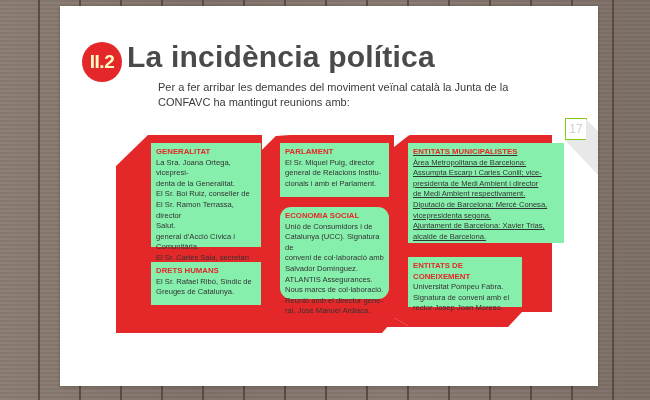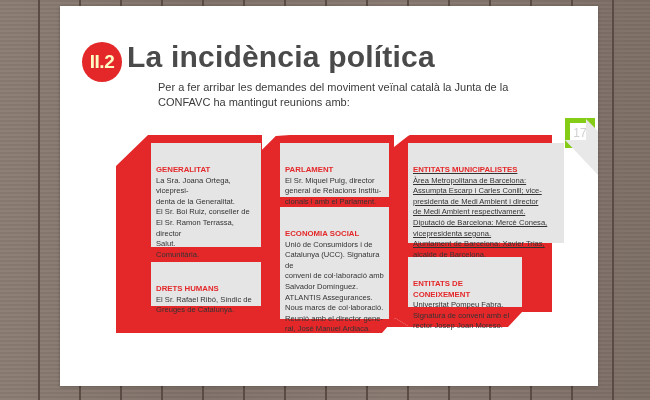--- a/index.html
+++ b/index.html
@@ -11,24 +11,24 @@
       repeating-linear-gradient(90deg, rgba(0,0,0,0) 0px, rgba(0,0,0,0) 38px, #5a4c44 38px, #5a4c44 40px, rgba(0,0,0,0) 40px, rgba(0,0,0,0) 41px),
       repeating-linear-gradient(0deg, rgba(255,255,255,0.03) 0 2px, rgba(0,0,0,0.03) 2px 4px),
       linear-gradient(90deg,#8a7c72,#7f7168 30%,#877970 60%,#7c6e65);}
   .page{position:absolute;left:60px;top:6px;width:538px;height:380px;background:#fff;
     box-shadow:0 1px 3px rgba(0,0,0,0.25);}
   .badge{position:absolute;left:82px;top:42px;width:40px;height:40px;border-radius:50%;
     background:#e4282a;color:#fef9c3;font-weight:bold;font-size:19px;line-height:40px;text-align:center;letter-spacing:-0.5px;}
   .title{position:absolute;left:127px;top:40px;font-size:30px;color:#4a4a4a;font-weight:bold;white-space:nowrap;letter-spacing:0.2px;}
   .intro{position:absolute;left:158px;top:80px;width:380px;font-size:11px;line-height:15px;color:#3a3a3a;}
   svg.red{position:absolute;left:0;top:0;}
-  .box{position:absolute;background:#e5e5e5;font-size:7.6px;line-height:10.6px;color:#333;padding:22px 5px;box-sizing:border-box;}
+  .box{position:absolute;background:#86efac;font-size:7.6px;line-height:10.6px;color:#333;padding:4px 5px;box-sizing:border-box;}
   .box .h{color:#e4282a;font-weight:bold;font-size:7.8px;display:block;}
   .box p{margin:0;}
-  .pagenum{position:absolute;left:565px;top:118px;width:20px;height:20px;background:#fff;border:5px solid #84cc16;
+  .pagenum{position:absolute;left:565px;top:118px;width:20px;height:20px;background:#fff;border:1px solid #84cc16;
     color:#d0d0d0;font-weight:normal;font-size:12px;text-align:center;line-height:20px;}
 </style>
 </head>
 <body>
 
 <div class="wood"></div>
 <div class="page"></div>
 
 <div class="badge">II.2</div>
 <div class="title">La incidència política</div>
@@ -48,39 +48,40 @@
   <polygon points="408,136 410,135 552,135 552,312 522,312 508,327 382,327 395,318 408,326" fill="#e4282a"></polygon>
 </svg>
 
 <div class="box" style="left:151px;top:143px;width:110px;height:104px;">
   <span class="h">GENERALITAT</span>
   <p>La Sra. Joana Ortega, vicepresi-</p>
   <p>denta de la Generalitat.</p>
   <p>El Sr. Boi Ruiz, conseller de</p>
   <p>El Sr. Ramon Terrassa, director</p>
   <p>Salut.</p>
+  <p>general d’Acció Cívica i</p>
   <p>Comunitària.</p>
   <p>El Sr. Carles Sala, secretari</p>
   <p>d’Habitatge i Millora.</p>
 </div>
 
 <div class="box" style="left:151px;top:262px;width:110px;height:43px;">
   <span class="h">DRETS HUMANS</span>
   <p>El Sr. Rafael Ribó, Síndic de</p>
   <p>Greuges de Catalunya.</p>
 </div>
 
 <div class="box" style="left:280px;top:143px;width:109px;height:54px;">
   <span class="h">PARLAMENT</span>
   <p>El Sr. Miquel Puig, director</p>
   <p>general de Relacions Institu-</p>
   <p>cionals i amb el Parlament.</p>
 </div>
 
-<div class="box" style="left:280px;top:207px;width:109px;height:112px;">
+<div class="box" style="left:280px;top:207px;width:109px;height:92px;border-radius:11px;">
   <span class="h">ECONOMIA SOCIAL</span>
   <p>Unió de Consumidors i de</p>
   <p>Catalunya (UCC). Signatura de</p>
   <p>conveni de col·laboració amb</p>
   <p>Salvador Domínguez.</p>
   <p>ATLANTIS Assegurances.</p>
   <p>Nous marcs de col·laboració.</p>
   <p>Reunió amb el director gene-</p>
   <p>ral, José Manuel Ardiaca.</p>
 </div>

